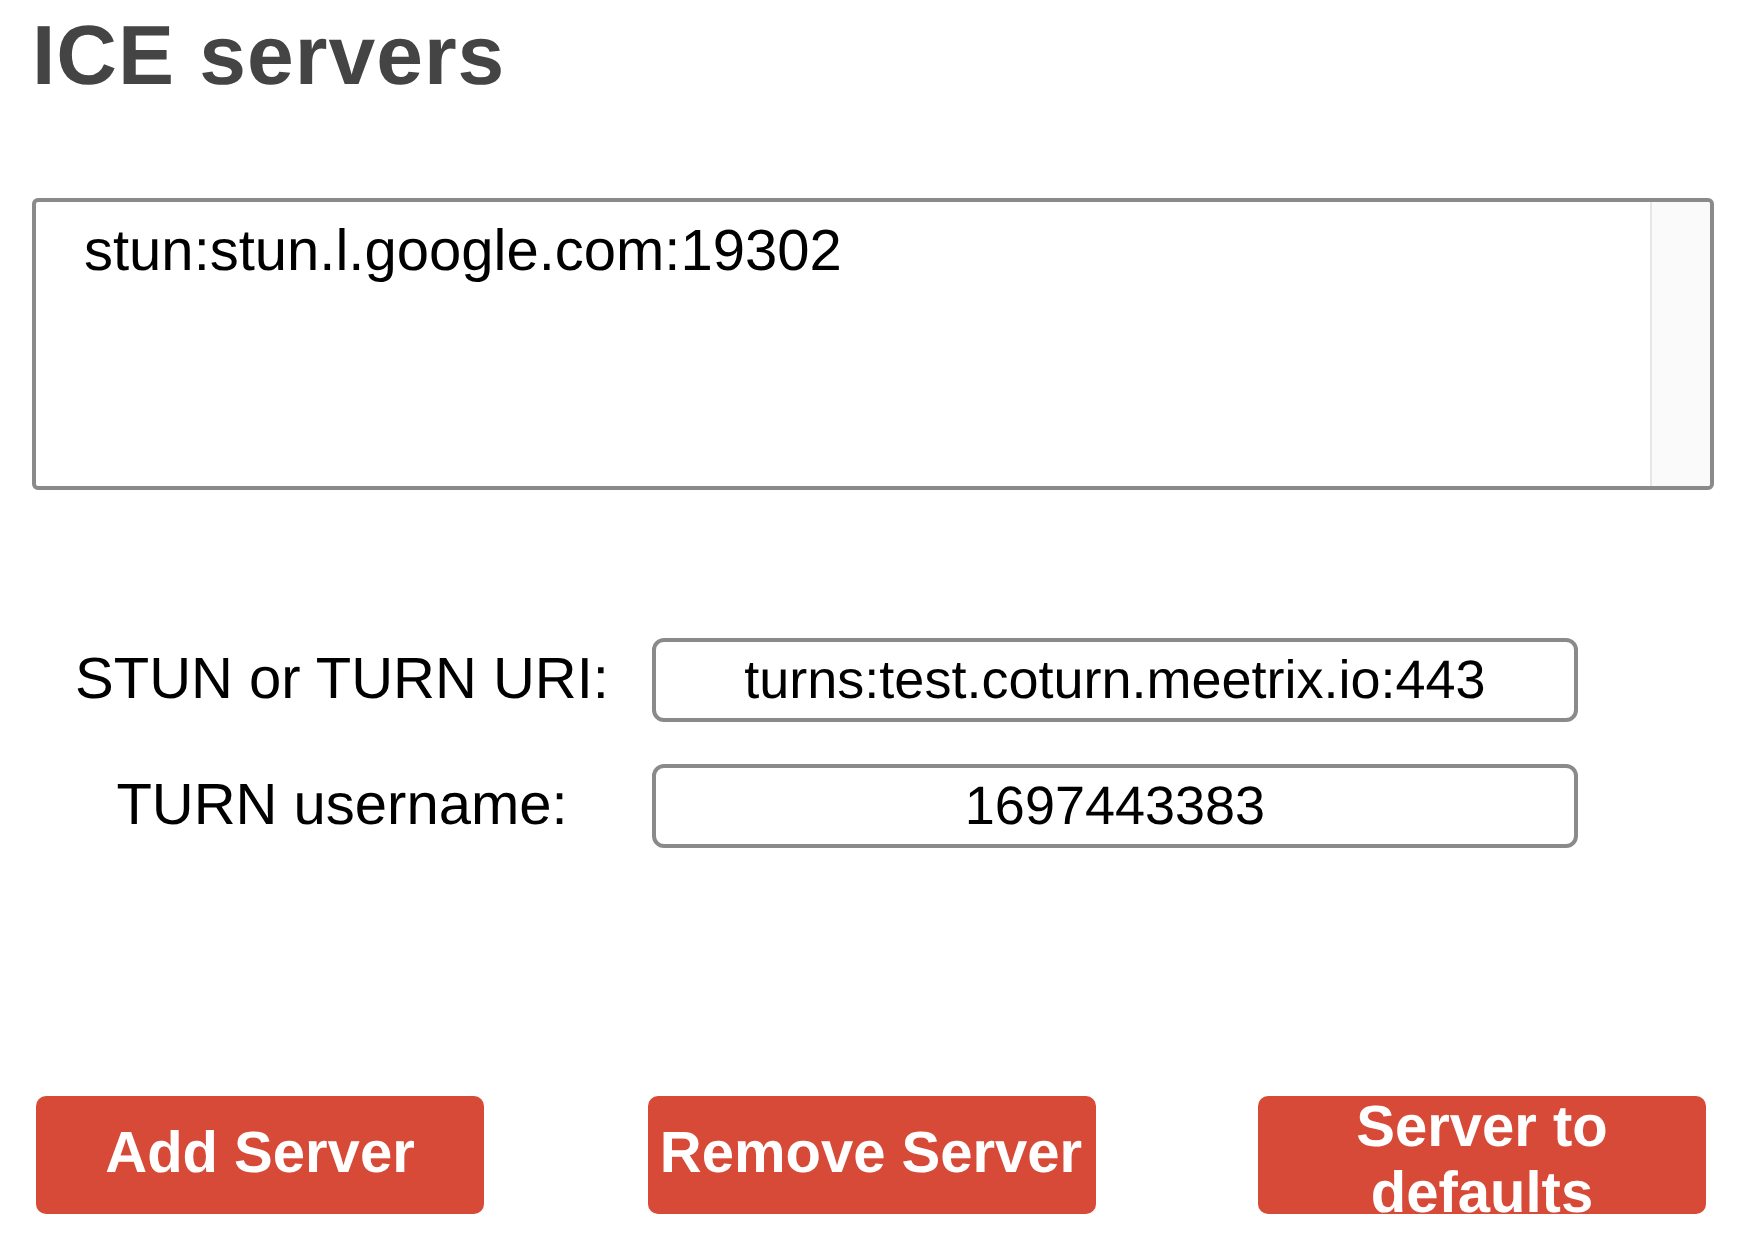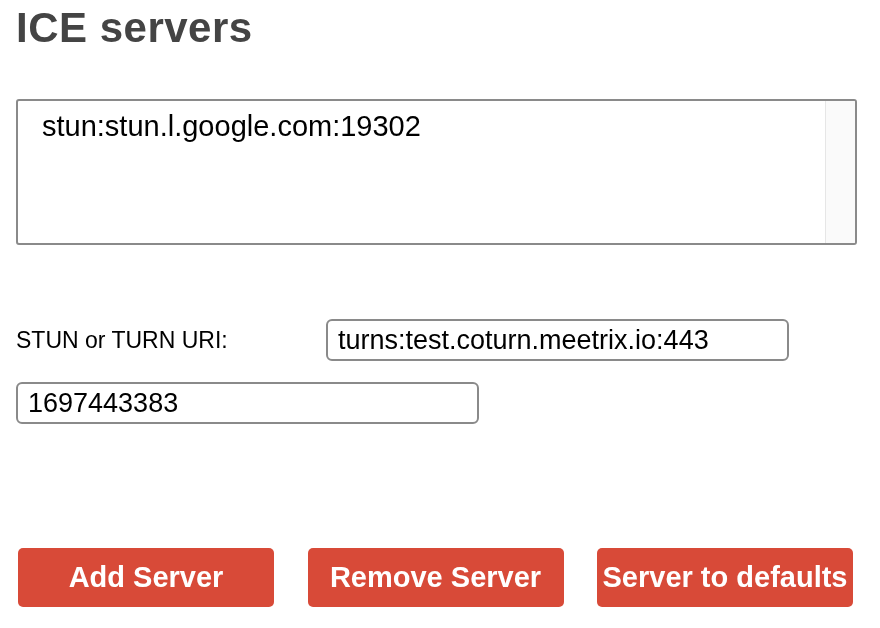--- a/index.html
+++ b/index.html
@@ -1,15 +1,15 @@
 <!DOCTYPE html>
 <html><head>
 <meta charset="utf-8">
 <style>
-  * { box-sizing: border-box; margin: 0; padding: 0; }
+  * { box-sizing: border-box; margin: 0; padding: 0; text-align: center; }
   html, body {
     background: #ffffff;
     font-family: "Liberation Sans", "DejaVu Sans", sans-serif;
   }
   .page {
     position: relative;
     width: 880px;
     height: 628px;
     background: #ffffff;
     overflow: hidden;
@@ -57,21 +57,21 @@
     width: 848px;
     height: 42px;
     display: flex;
     align-items: center;
   }
   .row-uri      { top: 319px; }
   .row-username { top: 382px; }
   .row-password { top: 446px; }
   .form-label {
     flex: 0 0 310px;
-    font-size: 23px;
+    font-size: 29px;
     font-weight: 300;
     color: #000000;
     white-space: nowrap;
   }
   .form-input {
     width: 463px;
     height: 42px;
     border: 2px solid #8a8a8a;
     border-radius: 6px;
     font-family: "Liberation Sans", "DejaVu Sans", sans-serif;
@@ -84,21 +84,21 @@
   .button-row {
     position: absolute;
     left: 18px;
     top: 548px;
     width: 835px;
     height: 59px;
     display: flex;
     justify-content: space-between;
   }
   .btn {
-    width: 256px;
+    width: 224px;
     height: 59px;
     background: #d84a38;
     color: #ffffff;
     border: none;
     border-radius: 5px;
     font-family: "Liberation Sans", "DejaVu Sans", sans-serif;
     font-size: 29px;
     font-weight: 700;
     cursor: pointer;
   }
@@ -114,20 +114,21 @@
     <div class="listbox-option">stun:stun.l.google.com:19302</div>
     <div class="listbox-scrollbar"></div>
   </div>
 
   <div class="form-row row-uri">
     <label class="form-label">STUN or TURN URI:</label>
     <input class="form-input" type="text" value="turns:test.coturn.meetrix.io:443" style="">
   </div>
 
   <div class="form-row row-username">
+    <label class="form-label">TURN username:</label>
     <input class="form-input" type="text" value="1697443383" style="">
   </div>
 
   <div class="form-row row-password">
   </div>
 
   <div class="button-row">
     <button class="btn">Add Server</button>
     <button class="btn">Remove Server</button>
     <button class="btn">Server to defaults</button>

